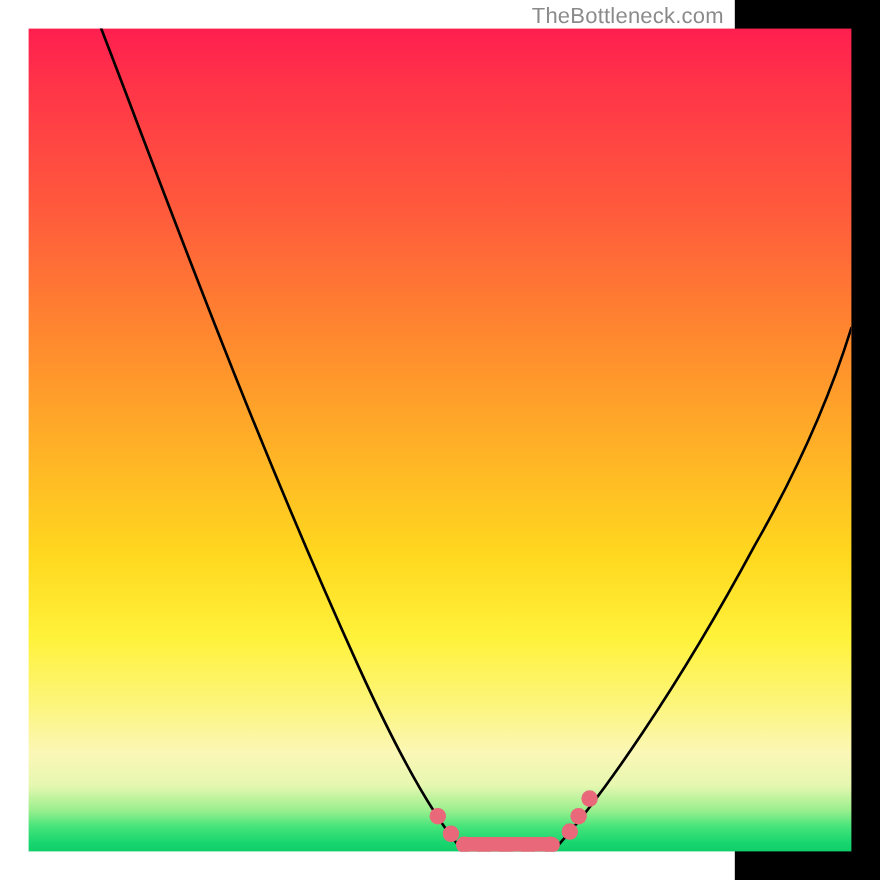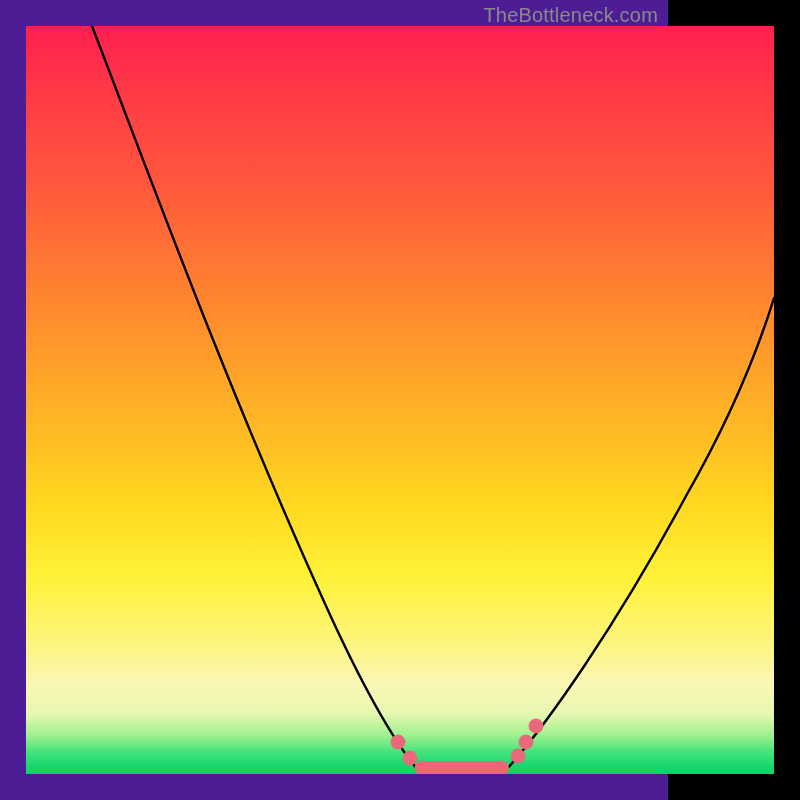--- a/index.html
+++ b/index.html
@@ -9,21 +9,21 @@
     height: 800px;
     background: #000;
     overflow: hidden;
   }
   .frame {
     position: absolute;
     left: 0;
     top: 0;
     width: 668px;
     height: 800px;
-    background: #4c1d95;
+    background: #ffffff;
     text-align: right;
   }
   .plot {
     position: absolute;
     left: 26px;
     top: 26px;
     width: 748px;
     height: 748px;
     
     background: linear-gradient(

